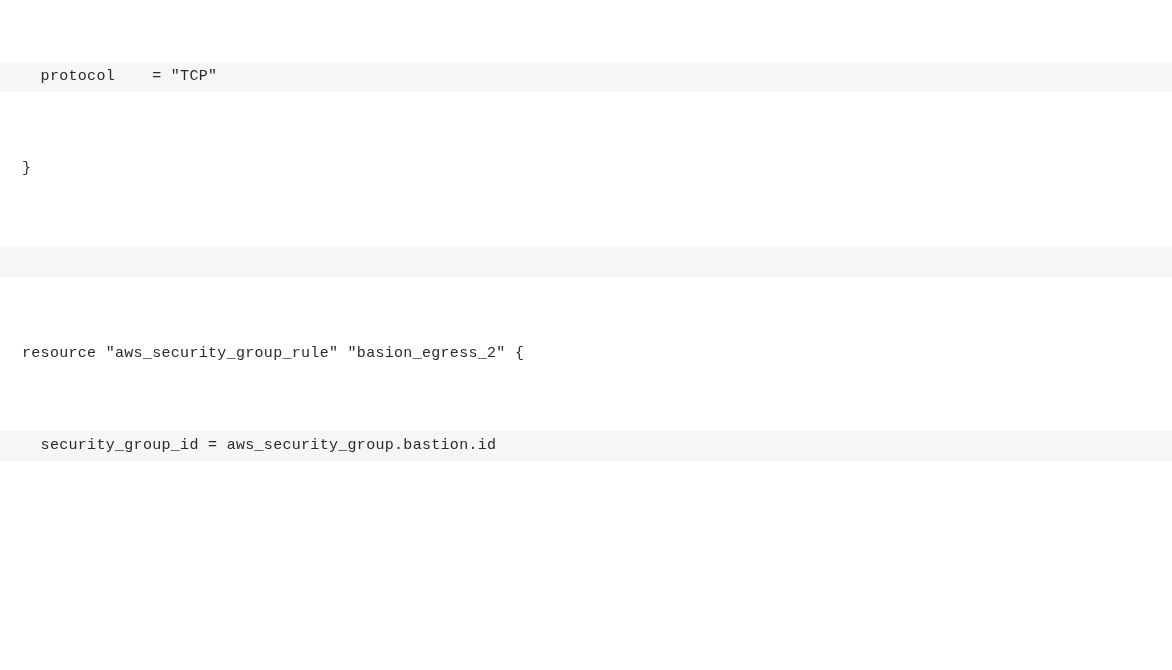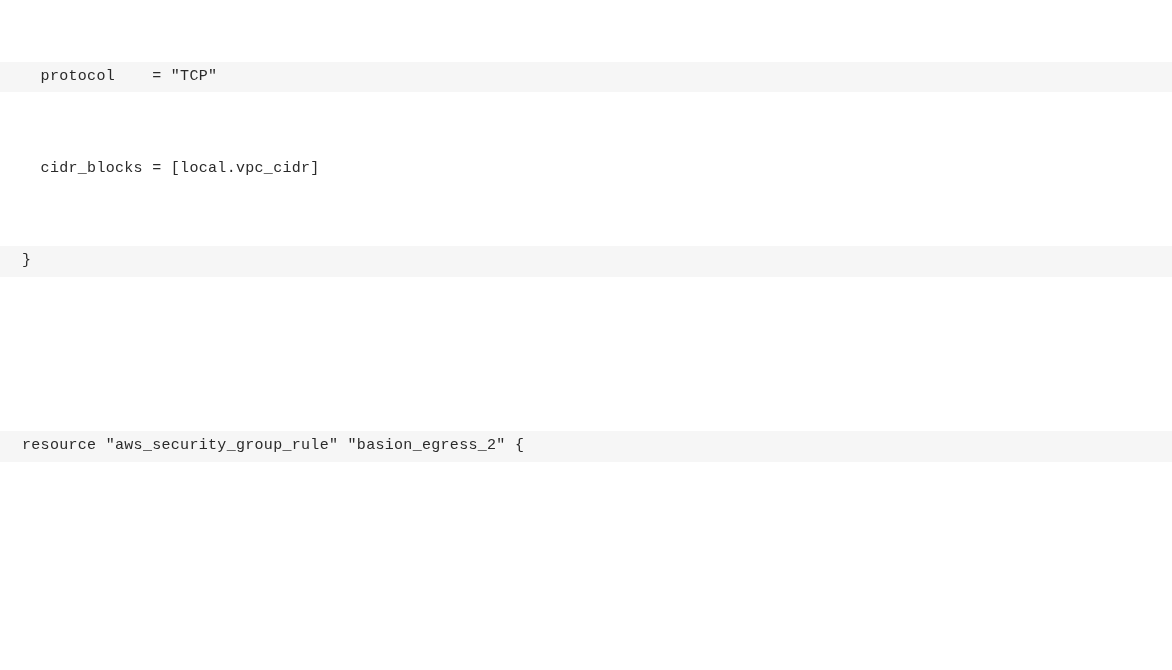--- a/index.html
+++ b/index.html
@@ -30,24 +30,24 @@
     }
     .line:nth-child(odd) {
       background-color: #f6f6f6;
     }
   </style>
 </head>
 <body>
 
 <div class="code-block">
   <div class="line">  protocol    = "TCP"</div>
-  <div class="line">  cidr_blocks = [local.vpc_cidr]</div>
   <div class="line">}</div>
   <div class="line"></div>
   <div class="line">resource "aws_security_group_rule" "basion_egress_2" {</div>
+  <div class="line">  security_group_id = aws_security_group.bastion.id</div>
   <div class="line"></div>
   
   
   
   
   
   
   
   
   

